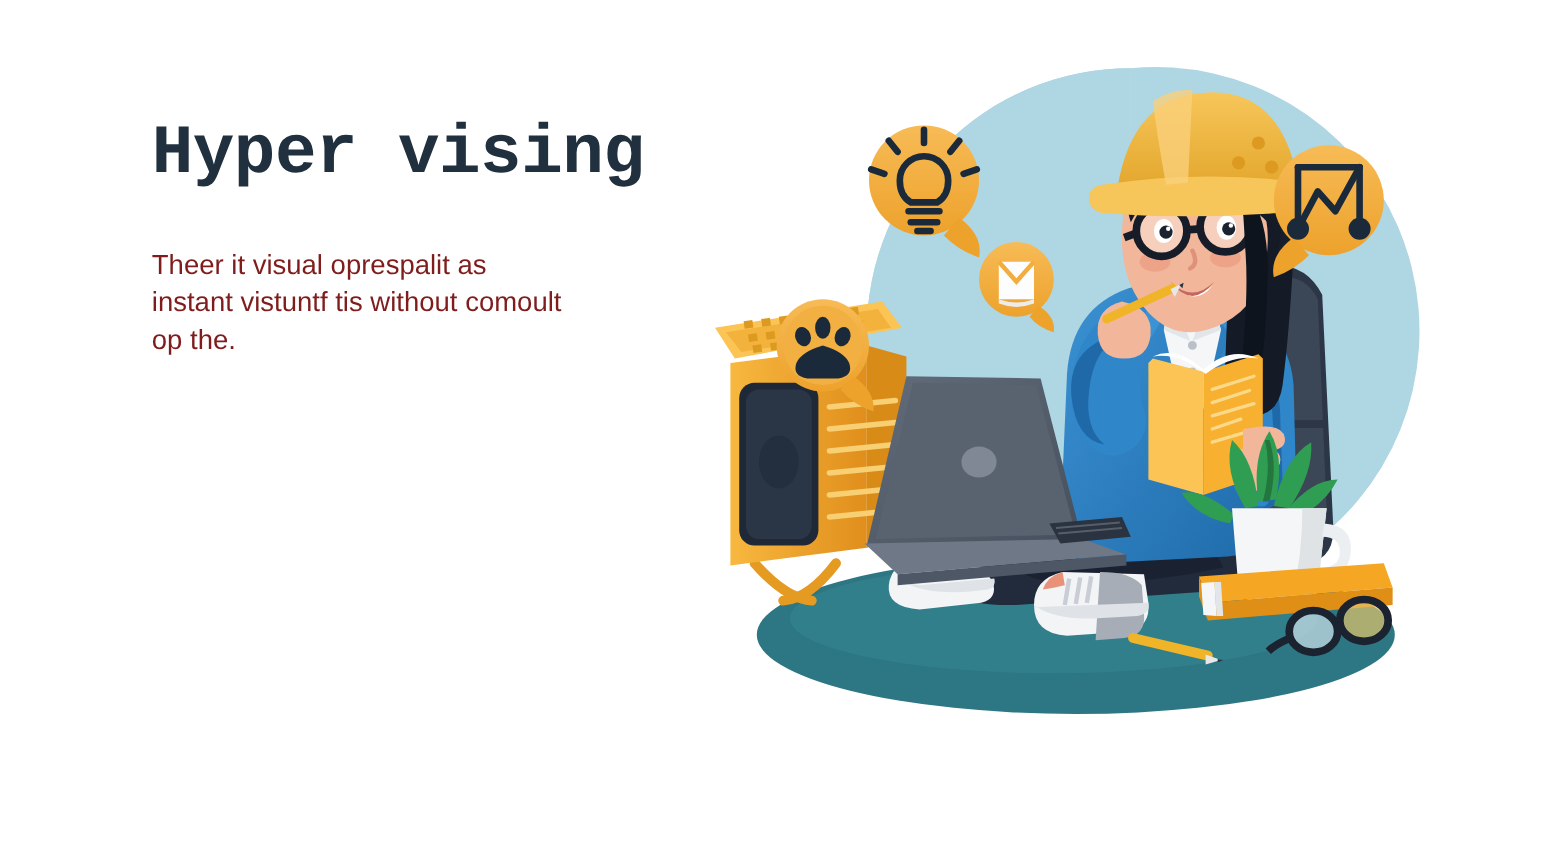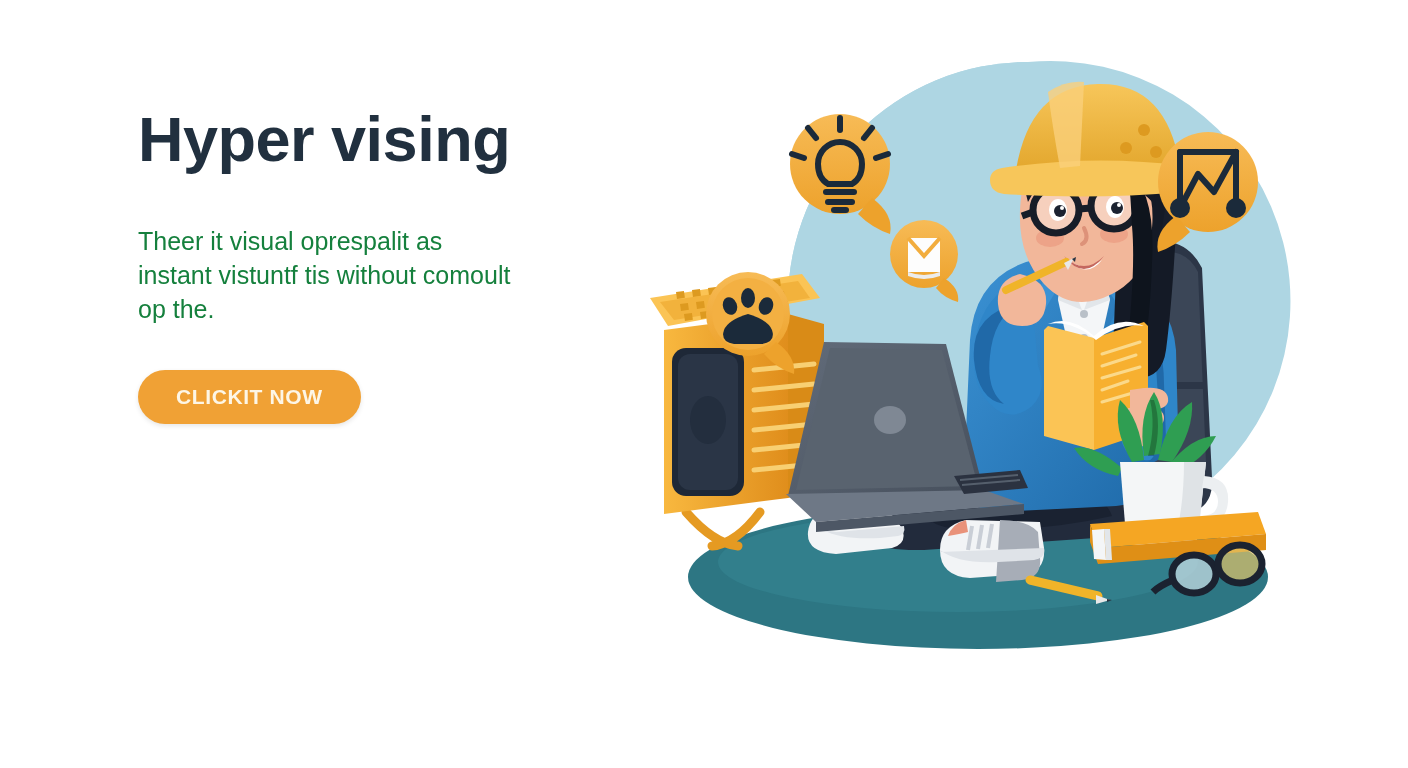--- a/index.html
+++ b/index.html
@@ -18,27 +18,28 @@
     position:absolute;
     left:138px; top:104px;
     width:470px;
   }
   .headline {
     font-size:63px;
     line-height:1.14;
     font-weight:bold;
     color:#21303f;
     letter-spacing:-0.5px;
+    font-family:Liberation Mono, monospace;
   }
   .headline .l2 { display:block; }
   .subcopy {
     margin-top:48px;
     font-size:25px;
     line-height:1.36;
-    color:#15803d;
+    color:#7f1d1d;
     font-weight:normal;
     width:380px;
   }
   .cta {
     margin-top:44px;
     display:inline-flex;
     align-items:center;
     justify-content:center;
     height:54px;
     padding:0 38px;
@@ -65,21 +66,20 @@
 </head>
 <body>
 
 <div class="hero">
 
   <div class="copy">
     <h1 class="headline">
       <span>Hyper vising</span>
     </h1>
     <p class="subcopy">Theer it visual oprespalit as instant vistuntf tis without comoult op the.</p>
-    <button class="cta">CLICKIT NOW</button>
   </div>
 
   <div class="art">
     <svg viewBox="0 0 700 620" xmlns="http://www.w3.org/2000/svg">
       <defs>
         <linearGradient id="gHelm" x1="0" y1="0" x2="0" y2="1">
           <stop offset="0" stop-color="#f7c65a"></stop>
             <stop offset="1" stop-color="#e0a226"></stop>
         </linearGradient>
         <linearGradient id="gBlazer" x1="0" y1="0" x2="1" y2="1">

